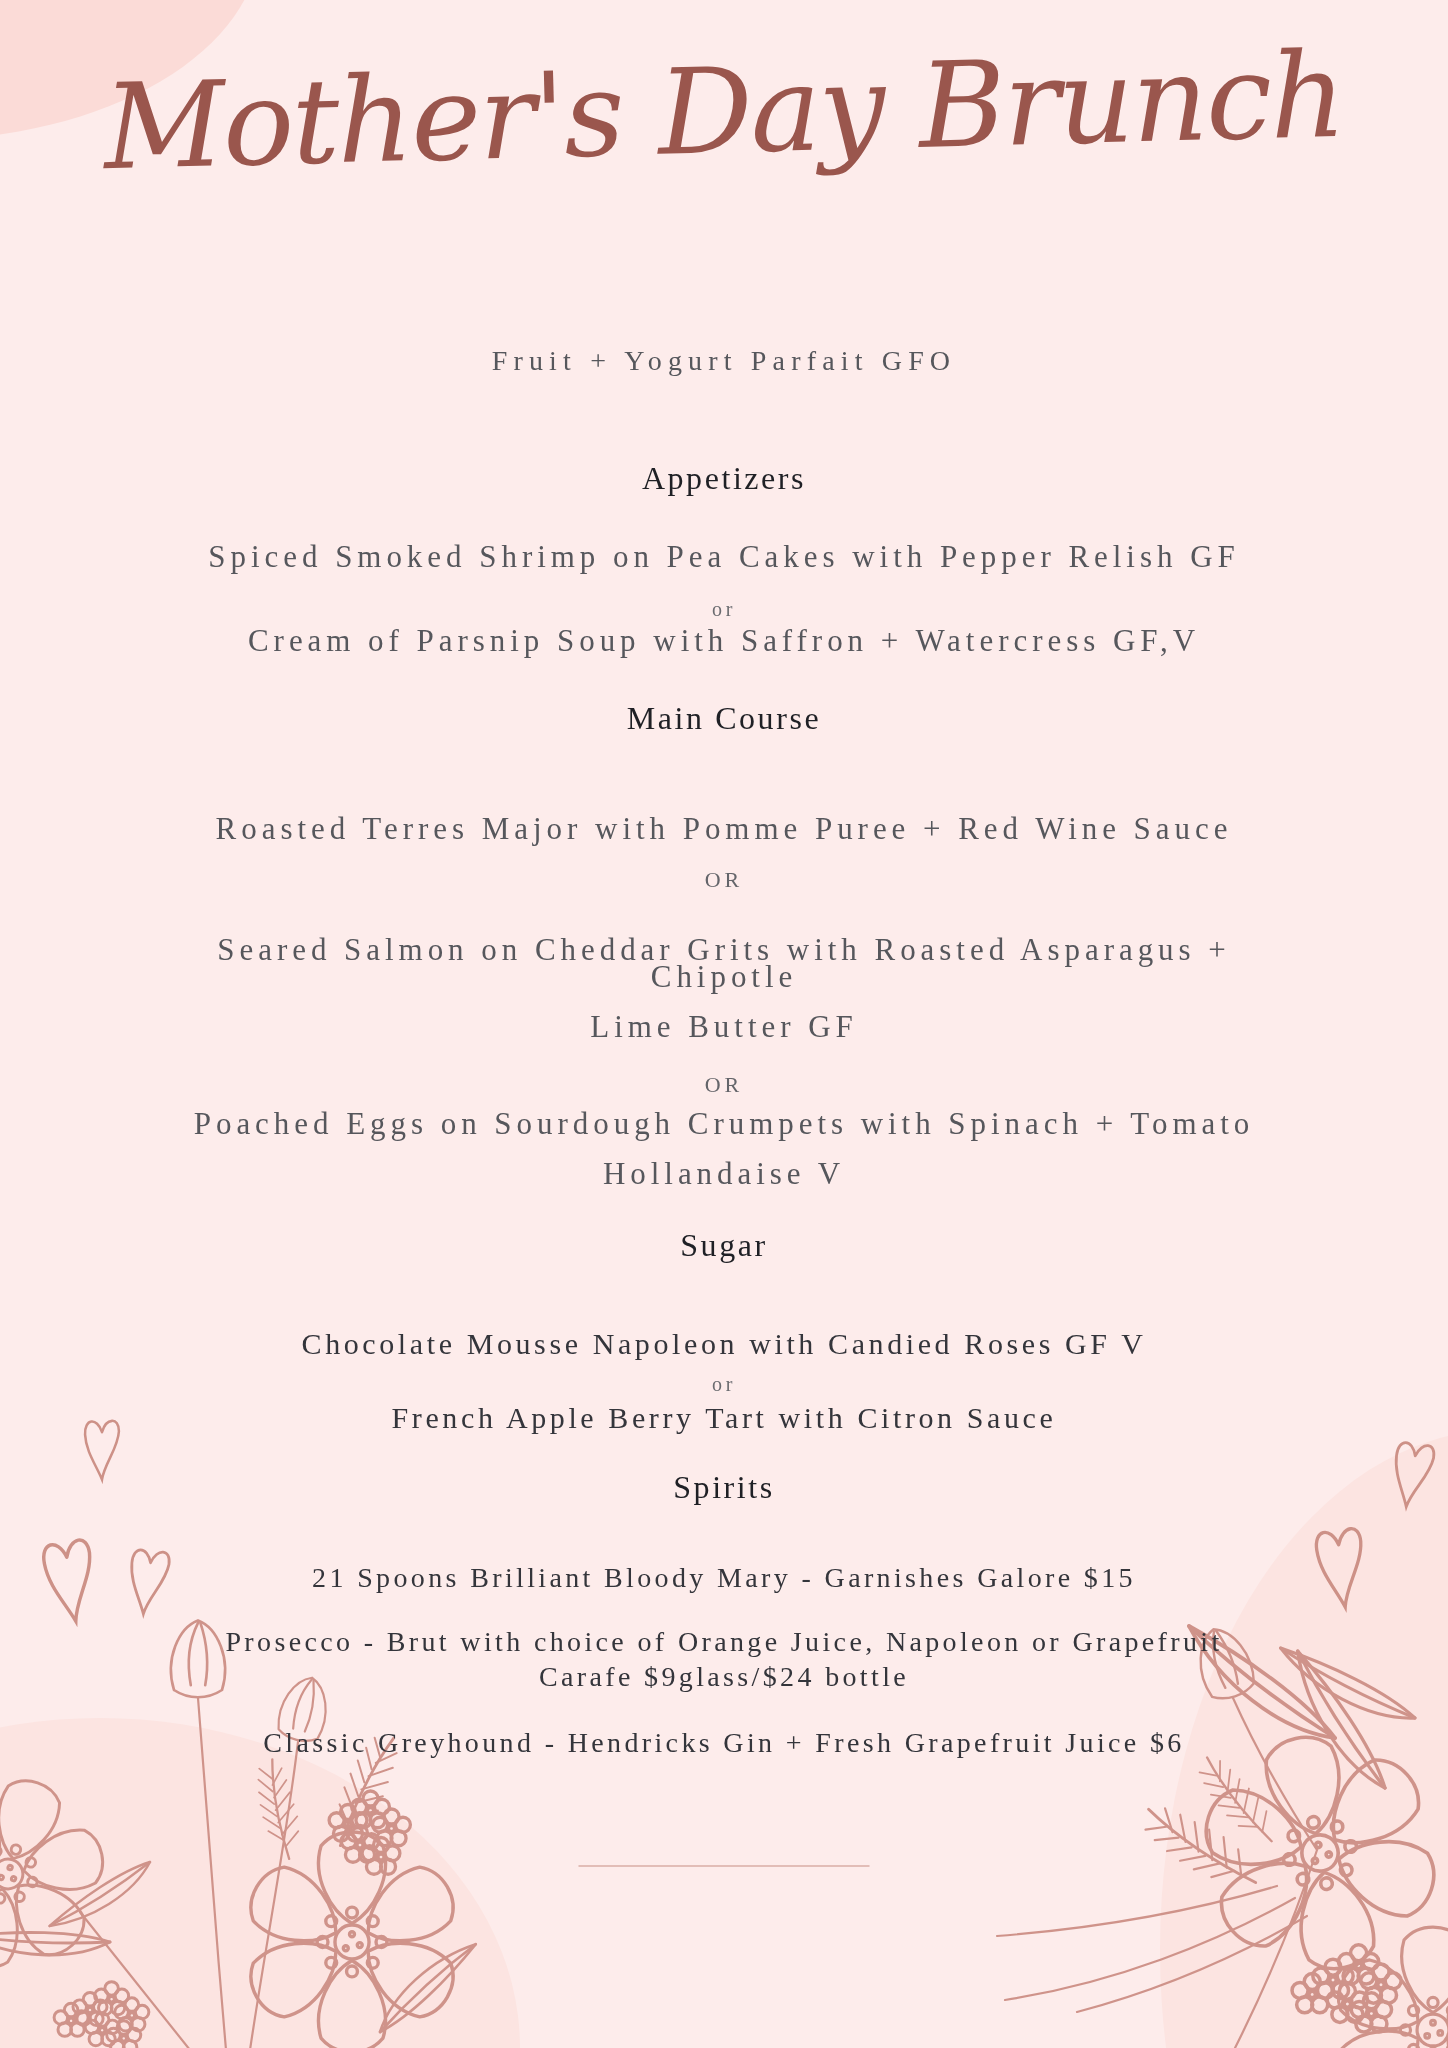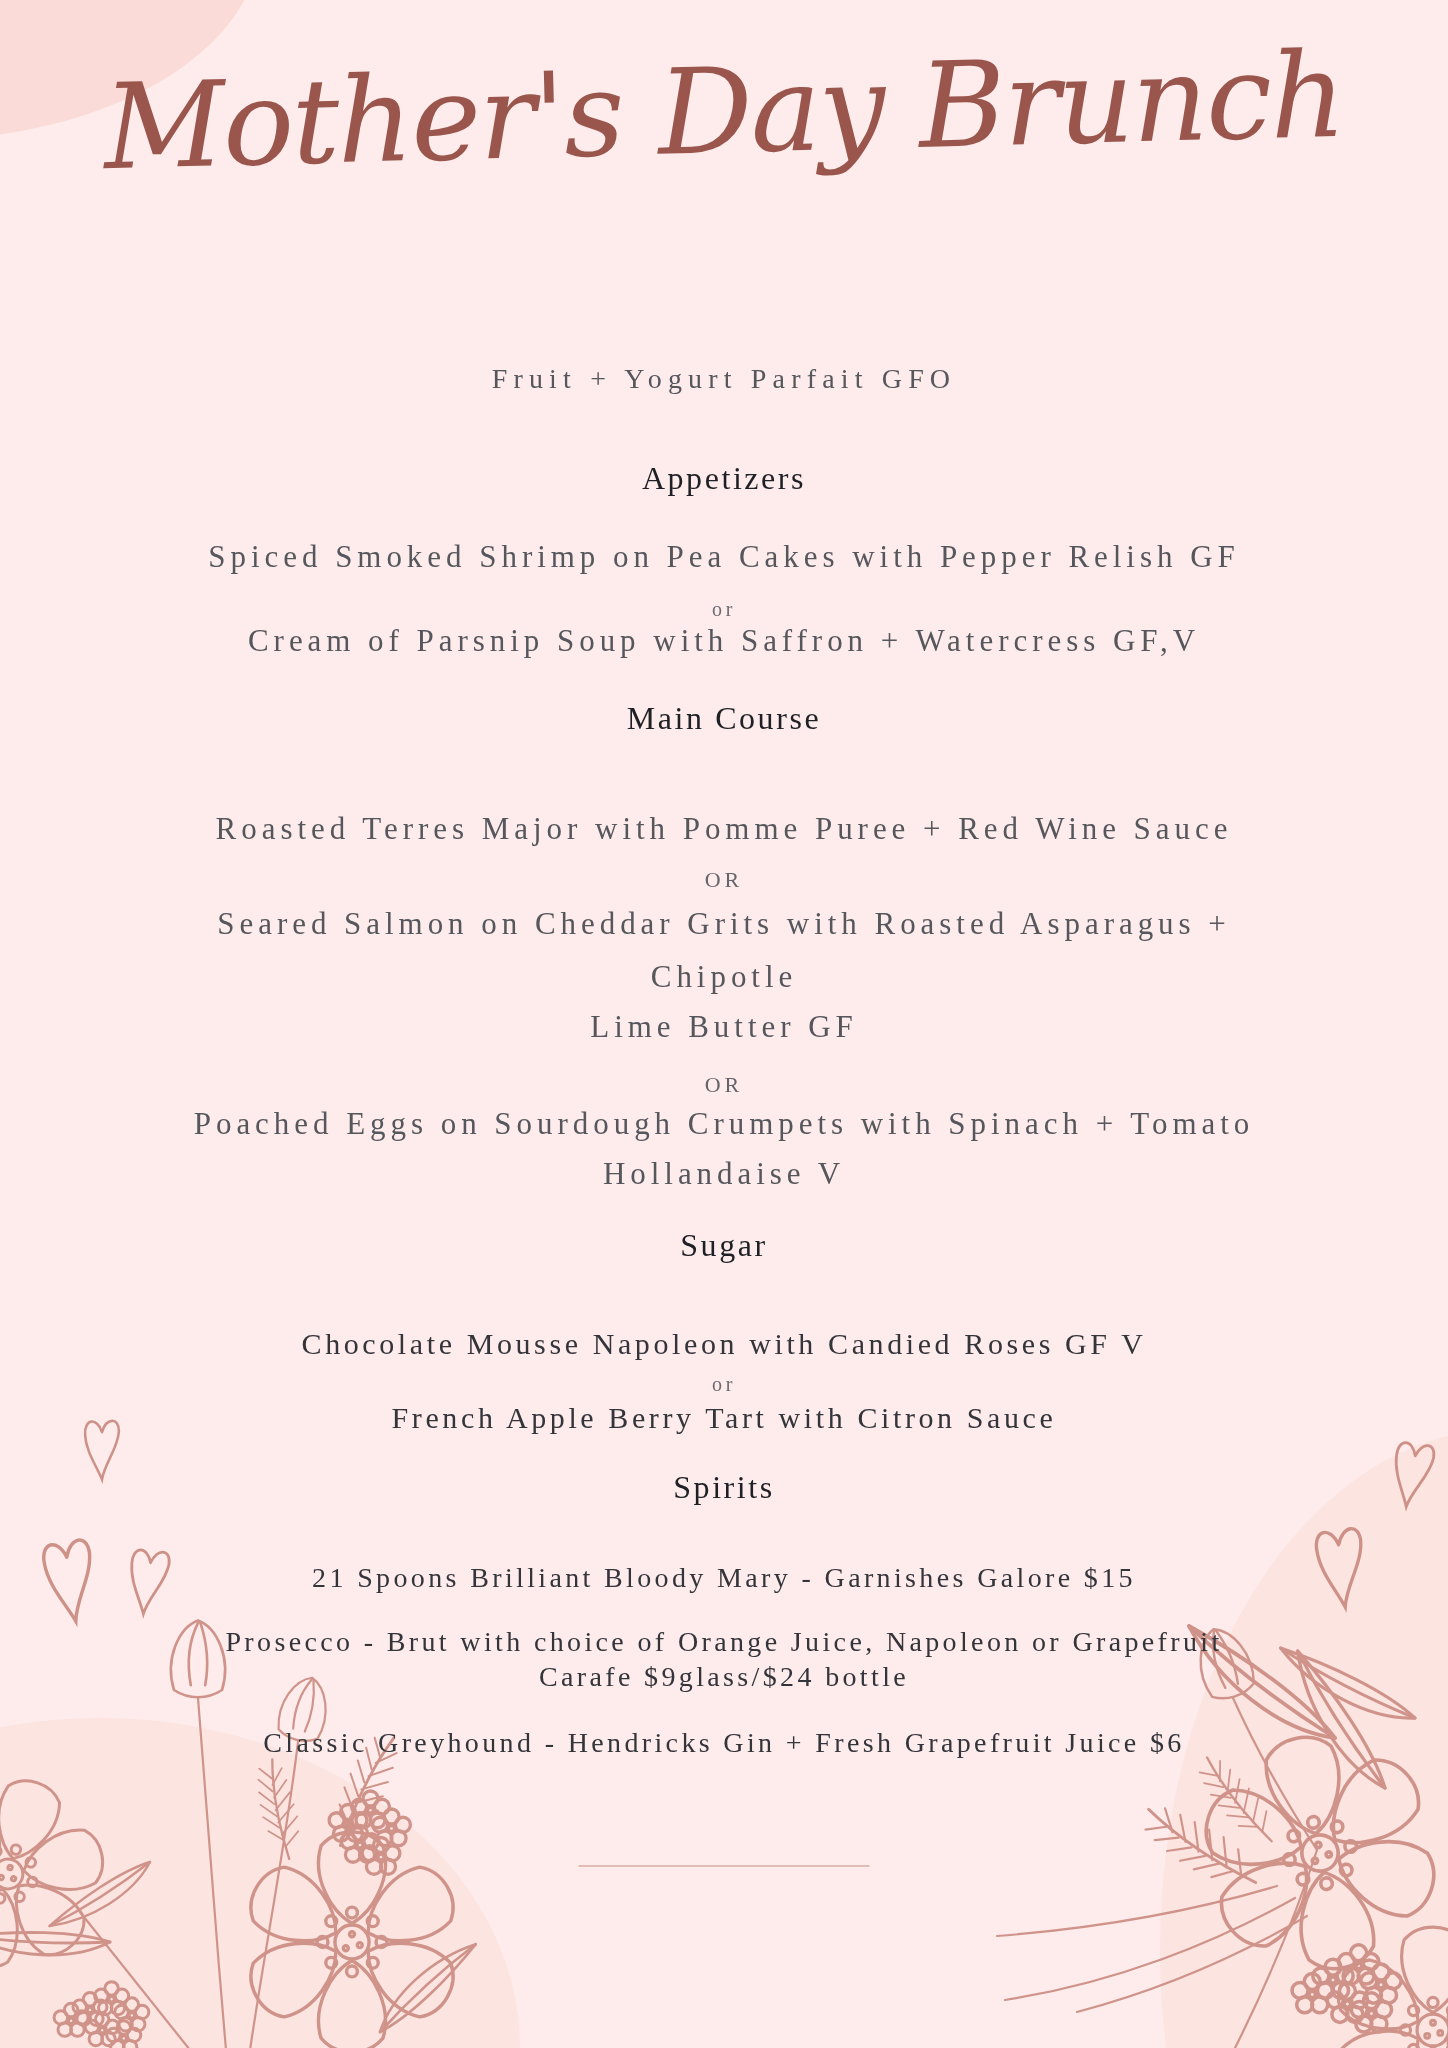--- a/index.html
+++ b/index.html
@@ -178,31 +178,31 @@
     </svg>
   <svg class="heart h4" viewBox="0 0 52 84">
       <use href="#heartPath"></use>
     </svg>
   <svg class="heart h5" viewBox="0 0 52 84">
       <use href="#heartPath"></use>
     </svg>
 
   <h1 class="title">Mother's Day Brunch</h1>
 
-  <p class="item intro" style="top:362px">Fruit + Yogurt Parfait  GFO</p>
+  <p class="item intro" style="top:344px">Fruit + Yogurt Parfait  GFO</p>
 
   <h2 class="heading" style="top:460px">Appetizers</h2>
   <p class="item" style="top:538px">Spiced Smoked Shrimp on Pea Cakes with Pepper Relish GF</p>
   <p class="or" style="top:586px">or</p>
   <p class="item" style="top:622px">Cream of Parsnip Soup with Saffron + Watercress GF,V</p>
 
   <h2 class="heading" style="top:700px">Main Course</h2>
   <p class="item" style="top:810px">Roasted Terres Major with Pomme Puree + Red Wine Sauce</p>
   <p class="or or-caps" style="top:855px">OR</p>
-  <p class="item" style="top:905px">Seared Salmon on Cheddar Grits with Roasted Asparagus +</p>
+  <p class="item" style="top:931px">Seared Salmon on Cheddar Grits with Roasted Asparagus +</p>
   <p class="item" style="top:958px">Chipotle</p>
   <p class="item" style="top:1008px">Lime Butter GF</p>
   <p class="or or-caps" style="top:1060px">OR</p>
   <p class="item" style="top:1155px">Hollandaise V</p>
   <p class="item" style="top:1105px">Poached Eggs on Sourdough Crumpets with Spinach + Tomato</p>
 
   <h2 class="heading" style="top:1227px">Sugar</h2>
   <p class="item dark" style="top:1326px">Chocolate Mousse Napoleon with Candied Roses GF V</p>
   <p class="or" style="top:1361px">or</p>
   <p class="item dark" style="top:1400px">French Apple Berry Tart with Citron Sauce</p>

